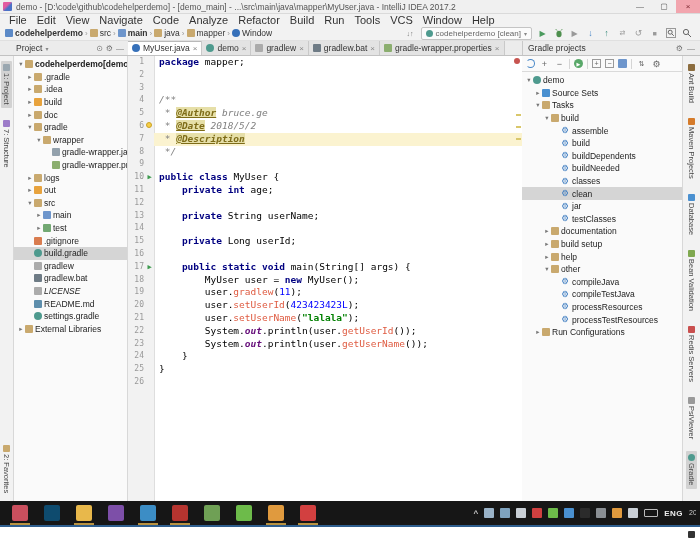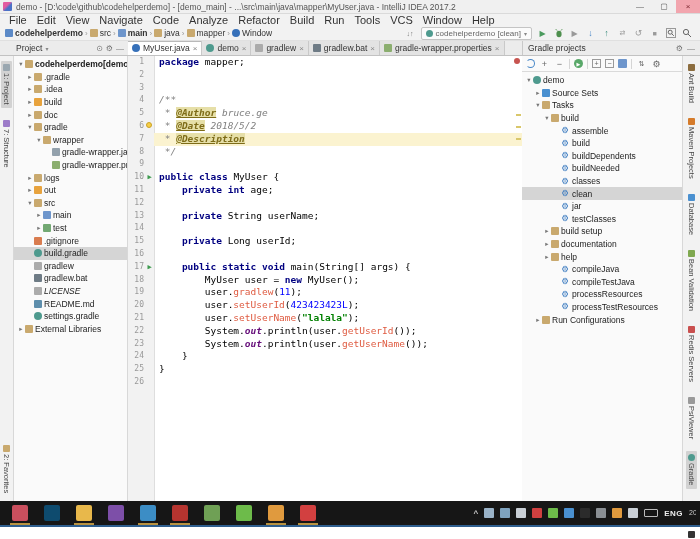--- a/index.html
+++ b/index.html
@@ -487,31 +487,36 @@
           <span class="tlabel">jar</span>
         </div>
         <div class="trow" style="padding-left: 30px;">
           <span class="arrow"></span>
           <span class="gic" style="color: rgb(55, 120, 191);">⚙</span>
           <span class="tlabel">testClasses</span>
         </div>
         <div class="trow" style="padding-left: 21px;">
           <span class="arrow">▸</span>
           <span class="ic" style="background: rgb(201, 169, 110);"></span>
-          <span class="tlabel">build setup</span>
+          <span class="tlabel">documentation</span>
         </div>
         <div class="trow" style="padding-left: 21px;">
           <span class="arrow">▸</span>
           <span class="ic" style="background: rgb(201, 169, 110);"></span>
-          <span class="tlabel">documentation</span>
+          <span class="tlabel">build setup</span>
         </div>
         <div class="trow" style="padding-left: 21px;">
           <span class="arrow">▸</span>
           <span class="ic" style="background: rgb(201, 169, 110);"></span>
           <span class="tlabel">help</span>
+        </div>
+        <div class="trow" style="padding-left: 21px;">
+          <span class="arrow">▾</span>
+          <span class="ic" style="background: rgb(201, 169, 110);"></span>
+          <span class="tlabel">other</span>
         </div>
         <div class="trow" style="padding-left: 30px;">
           <span class="arrow"></span>
           <span class="gic" style="color: rgb(55, 120, 191);">⚙</span>
           <span class="tlabel">compileJava</span>
         </div>
         <div class="trow" style="padding-left: 30px;">
           <span class="arrow"></span>
           <span class="gic" style="color: rgb(55, 120, 191);">⚙</span>
           <span class="tlabel">compileTestJava</span>

